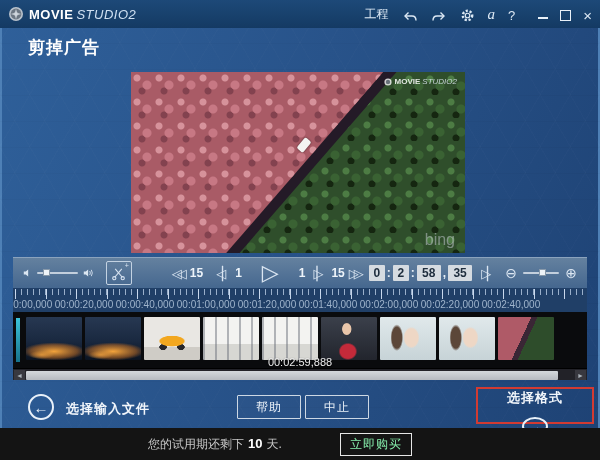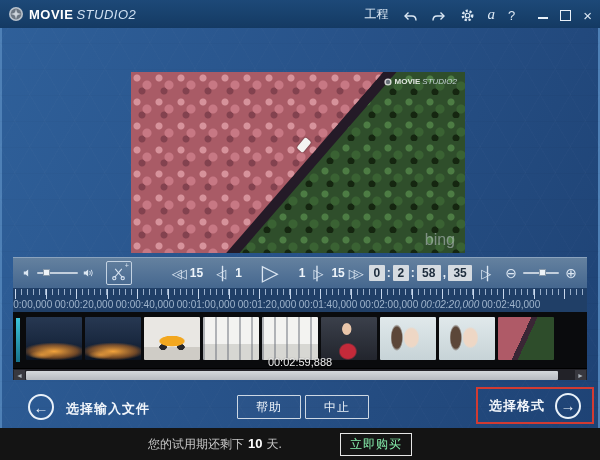--- a/index.html
+++ b/index.html
@@ -113,21 +113,21 @@
   .footer{position:absolute;left:0;right:0;top:385px;height:43px;z-index:4;}
   .circle-btn{position:absolute;width:26px;height:26px;border:2px solid #e9f1f9;border-radius:50%;box-sizing:border-box;
     display:flex;align-items:center;justify-content:center;color:#eef4fb;font-size:15px;line-height:1;}
   .back-circle{left:28px;top:9px;}
   .back-label{position:absolute;left:66px;top:15px;color:#f2f6fb;font-size:13px;font-weight:bold;letter-spacing:1px;}
   .ghost-btn{position:absolute;top:10px;width:64px;height:24px;border:1px solid #cdd8e4;border-radius:1px;background:rgba(255,255,255,.02);
     color:#eaf1f8;font-size:12px;display:flex;align-items:center;justify-content:center;letter-spacing:1px;box-sizing:border-box;}
   .help-btn{left:237px;}
   .abort-btn{left:305px;}
   .next-box{position:absolute;left:476px;top:2px;width:118px;height:37px;border:2px solid #d23b32;box-sizing:border-box;
-    display:flex;align-items:center;justify-content:center;gap:10px;}
+    display:flex;align-items:center;justify-content:space-between;gap:10px;flex-direction:column;}
   .next-label{color:#f2f6fb;font-size:13px;font-weight:bold;letter-spacing:1px;}
   .next-circle{position:static;width:26px;height:26px;}
   
   .trialbar{position:absolute;left:0;right:0;bottom:0;height:32px;background:#141414;
     display:flex;align-items:center;justify-content:center;gap:58px;padding-right:40px;box-sizing:border-box;z-index:6;}
   .trial-text{color:#c9c9c9;font-size:12px;display:flex;align-items:baseline;}
   .trial-days{color:#ffffff;font-weight:bold;font-size:13px;margin:0 4px;}
   .buy-btn{border:1px solid #e6e6e6;color:#86efac;font-size:12px;padding:2px 9px;letter-spacing:1px;background:transparent;}
   svg{display:block;}
 </style>
@@ -175,20 +175,21 @@
             <span class="min-shape"></span>
           </span>
         <span class="tb-btn">
             <span class="max-shape"></span>
           </span>
         <span class="tb-btn close-x">×</span>
       </span>
     </div>
   </div>
 
+  <div class="page-title">剪掉广告</div>
 
   <div class="preview">
     <div class="pv-pink"></div>
     <div class="pv-green"></div>
     <div class="pv-car"></div>
     <div class="pv-watermark">
       <svg width="8" height="8" viewBox="0 0 8 8">
         <circle cx="4" cy="4" r="3.6" fill="rgba(255,255,255,.8)"></circle>
           <circle cx="4" cy="4" r="2.2" fill="rgba(90,100,110,.9)"></circle>
       </svg>
@@ -259,21 +260,21 @@
   <div class="ruler">
     <div class="ruler-ticks-minor"></div>
     <div class="ruler-ticks-major"></div>
     <span class="ruler-label" style="left:10px;">00:00:00,000</span>
     <span class="ruler-label" style="left:71px;">00:00:20,000</span>
     <span class="ruler-label" style="left:132px;">00:00:40,000</span>
     <span class="ruler-label" style="left:193px;">00:01:00,000</span>
     <span class="ruler-label" style="left:254px;">00:01:20,000</span>
     <span class="ruler-label" style="left:315px;">00:01:40,000</span>
     <span class="ruler-label" style="left:376px;">00:02:00,000</span>
-    <span class="ruler-label" style="left:437px;font-style:italic;">00:02:20,000</span>
+    <span class="ruler-label" style="left:437px;">00:02:20,000</span>
     <span class="ruler-label" style="left:498px;">00:02:40,000</span>
   </div>
 
   <div class="thumbstrip">
     <div class="clip-marker"></div>
     <div class="thumbs">
       <div class="thumb" data-kind="night-city"></div>
       <div class="thumb" data-kind="night-city"></div>
       <div class="thumb" data-kind="yellow-car"></div>
       <div class="thumb" data-kind="showroom"></div>

